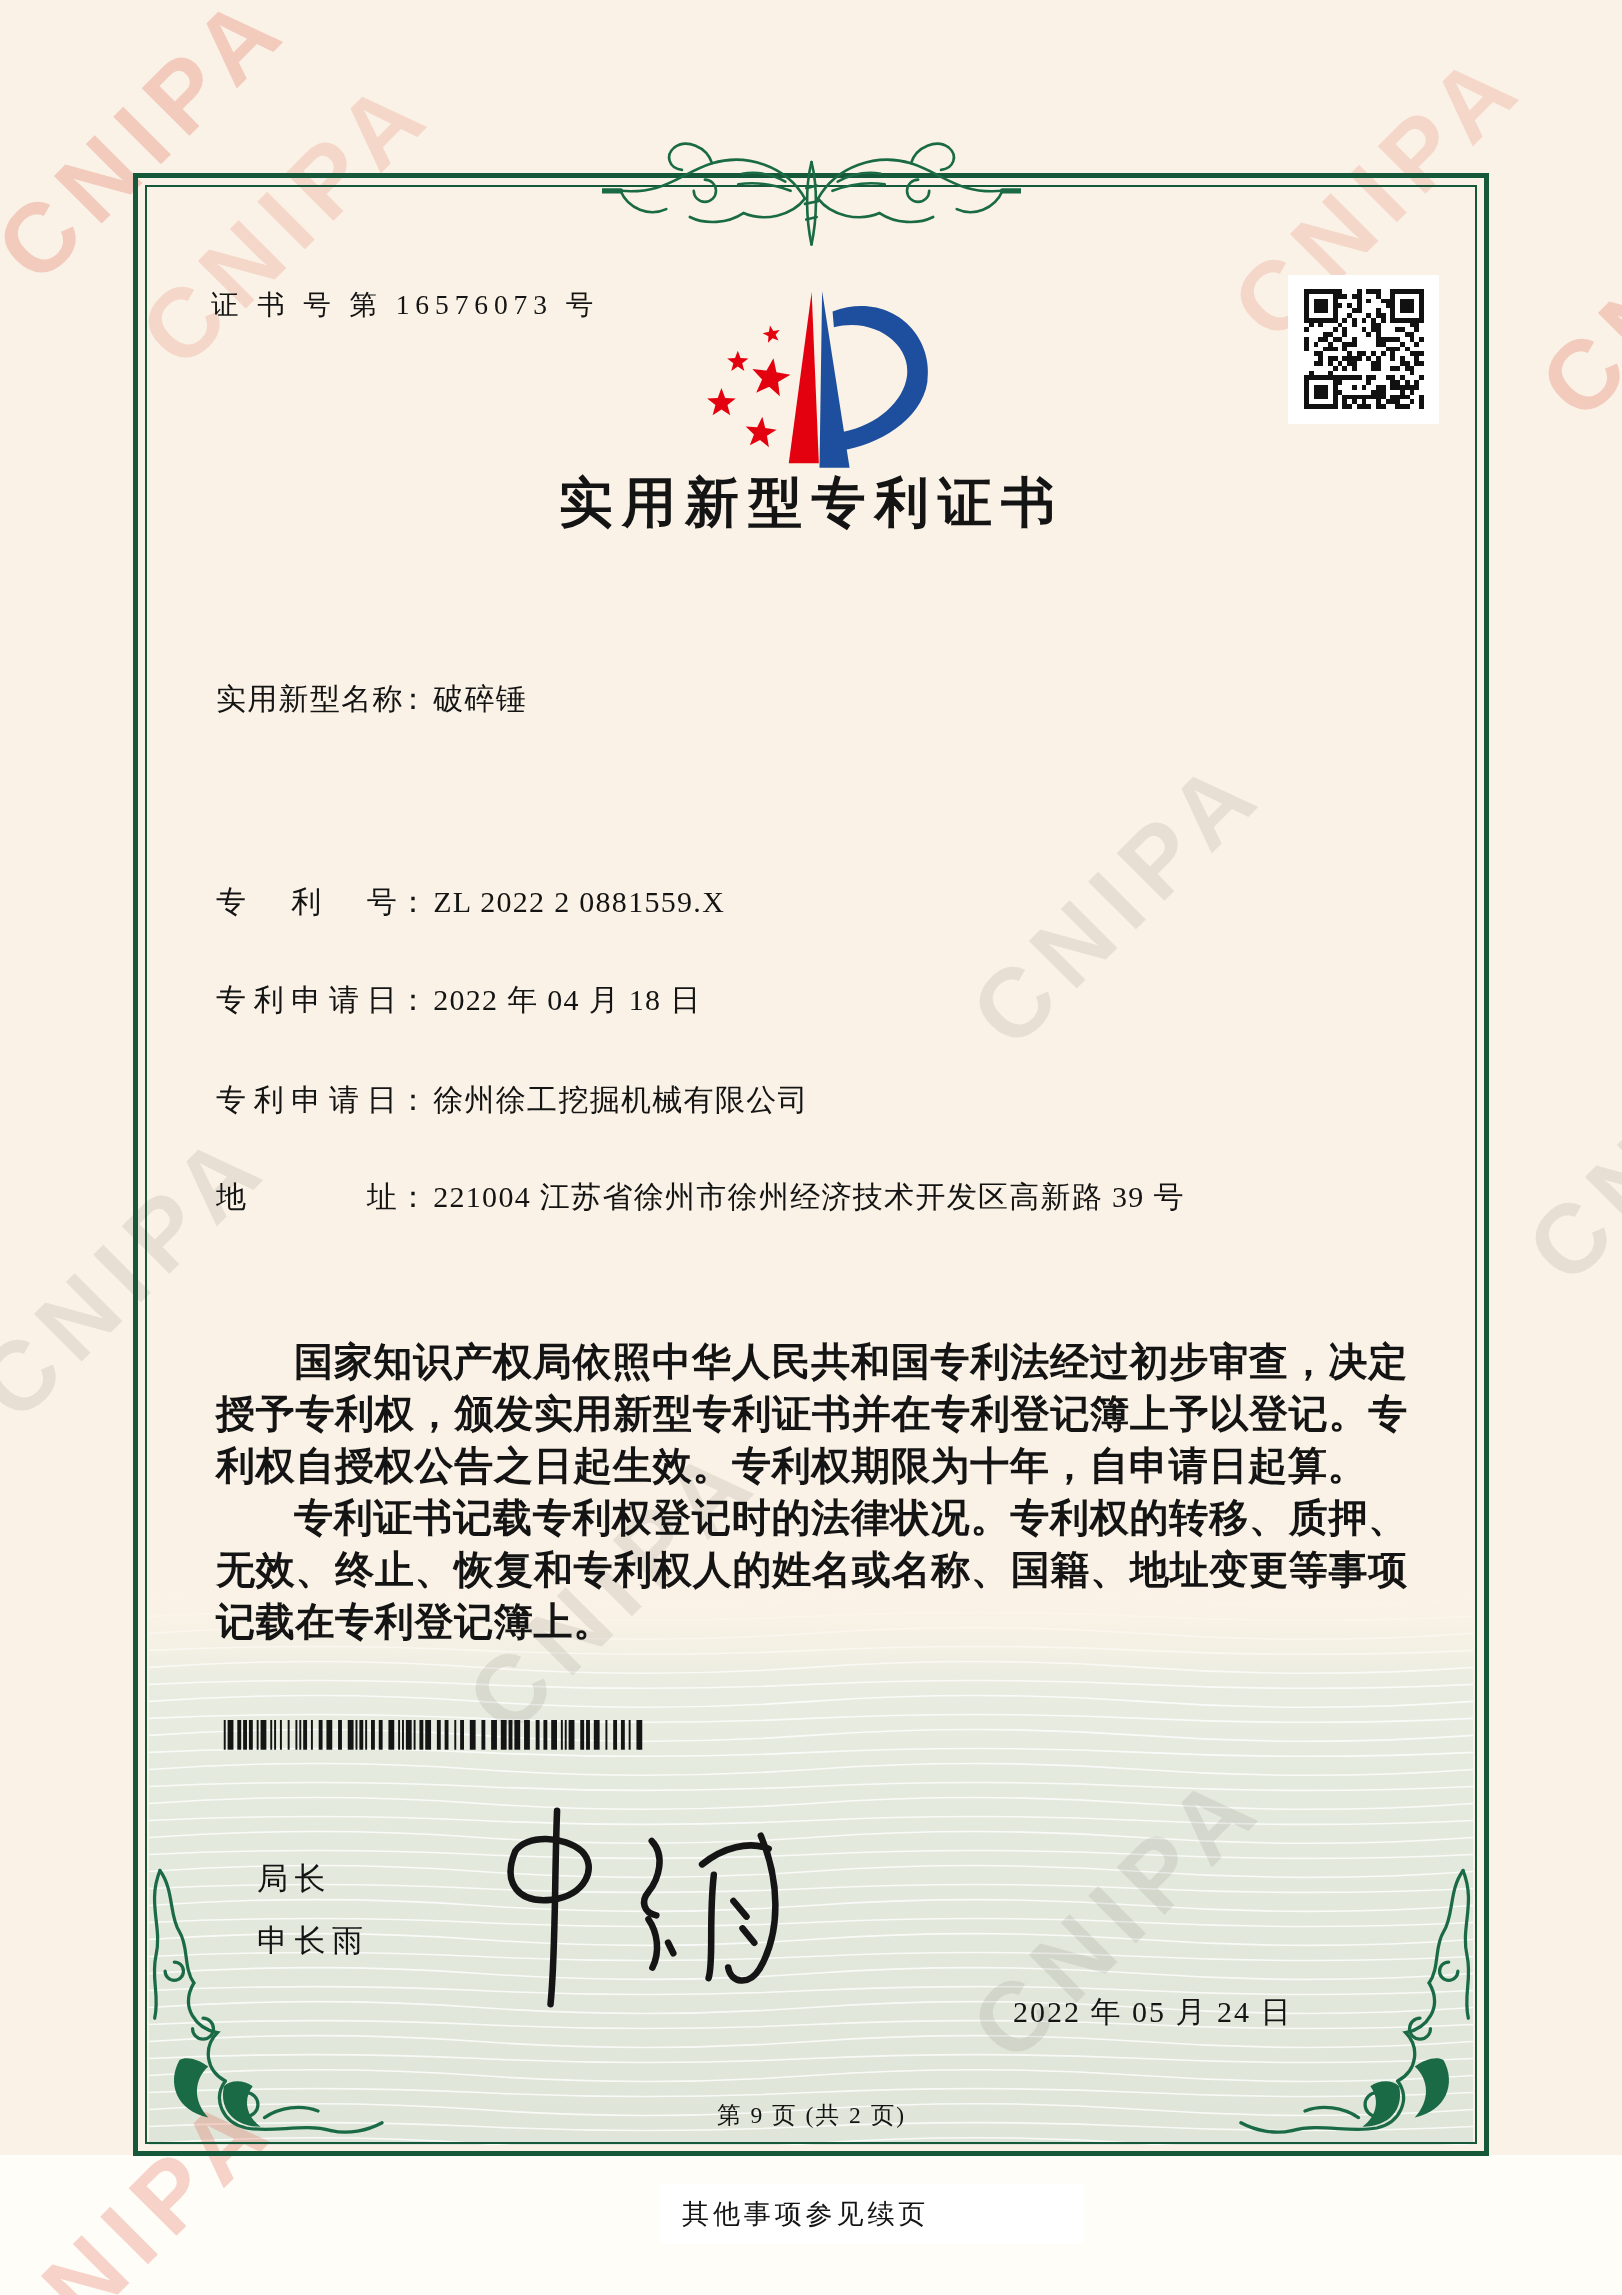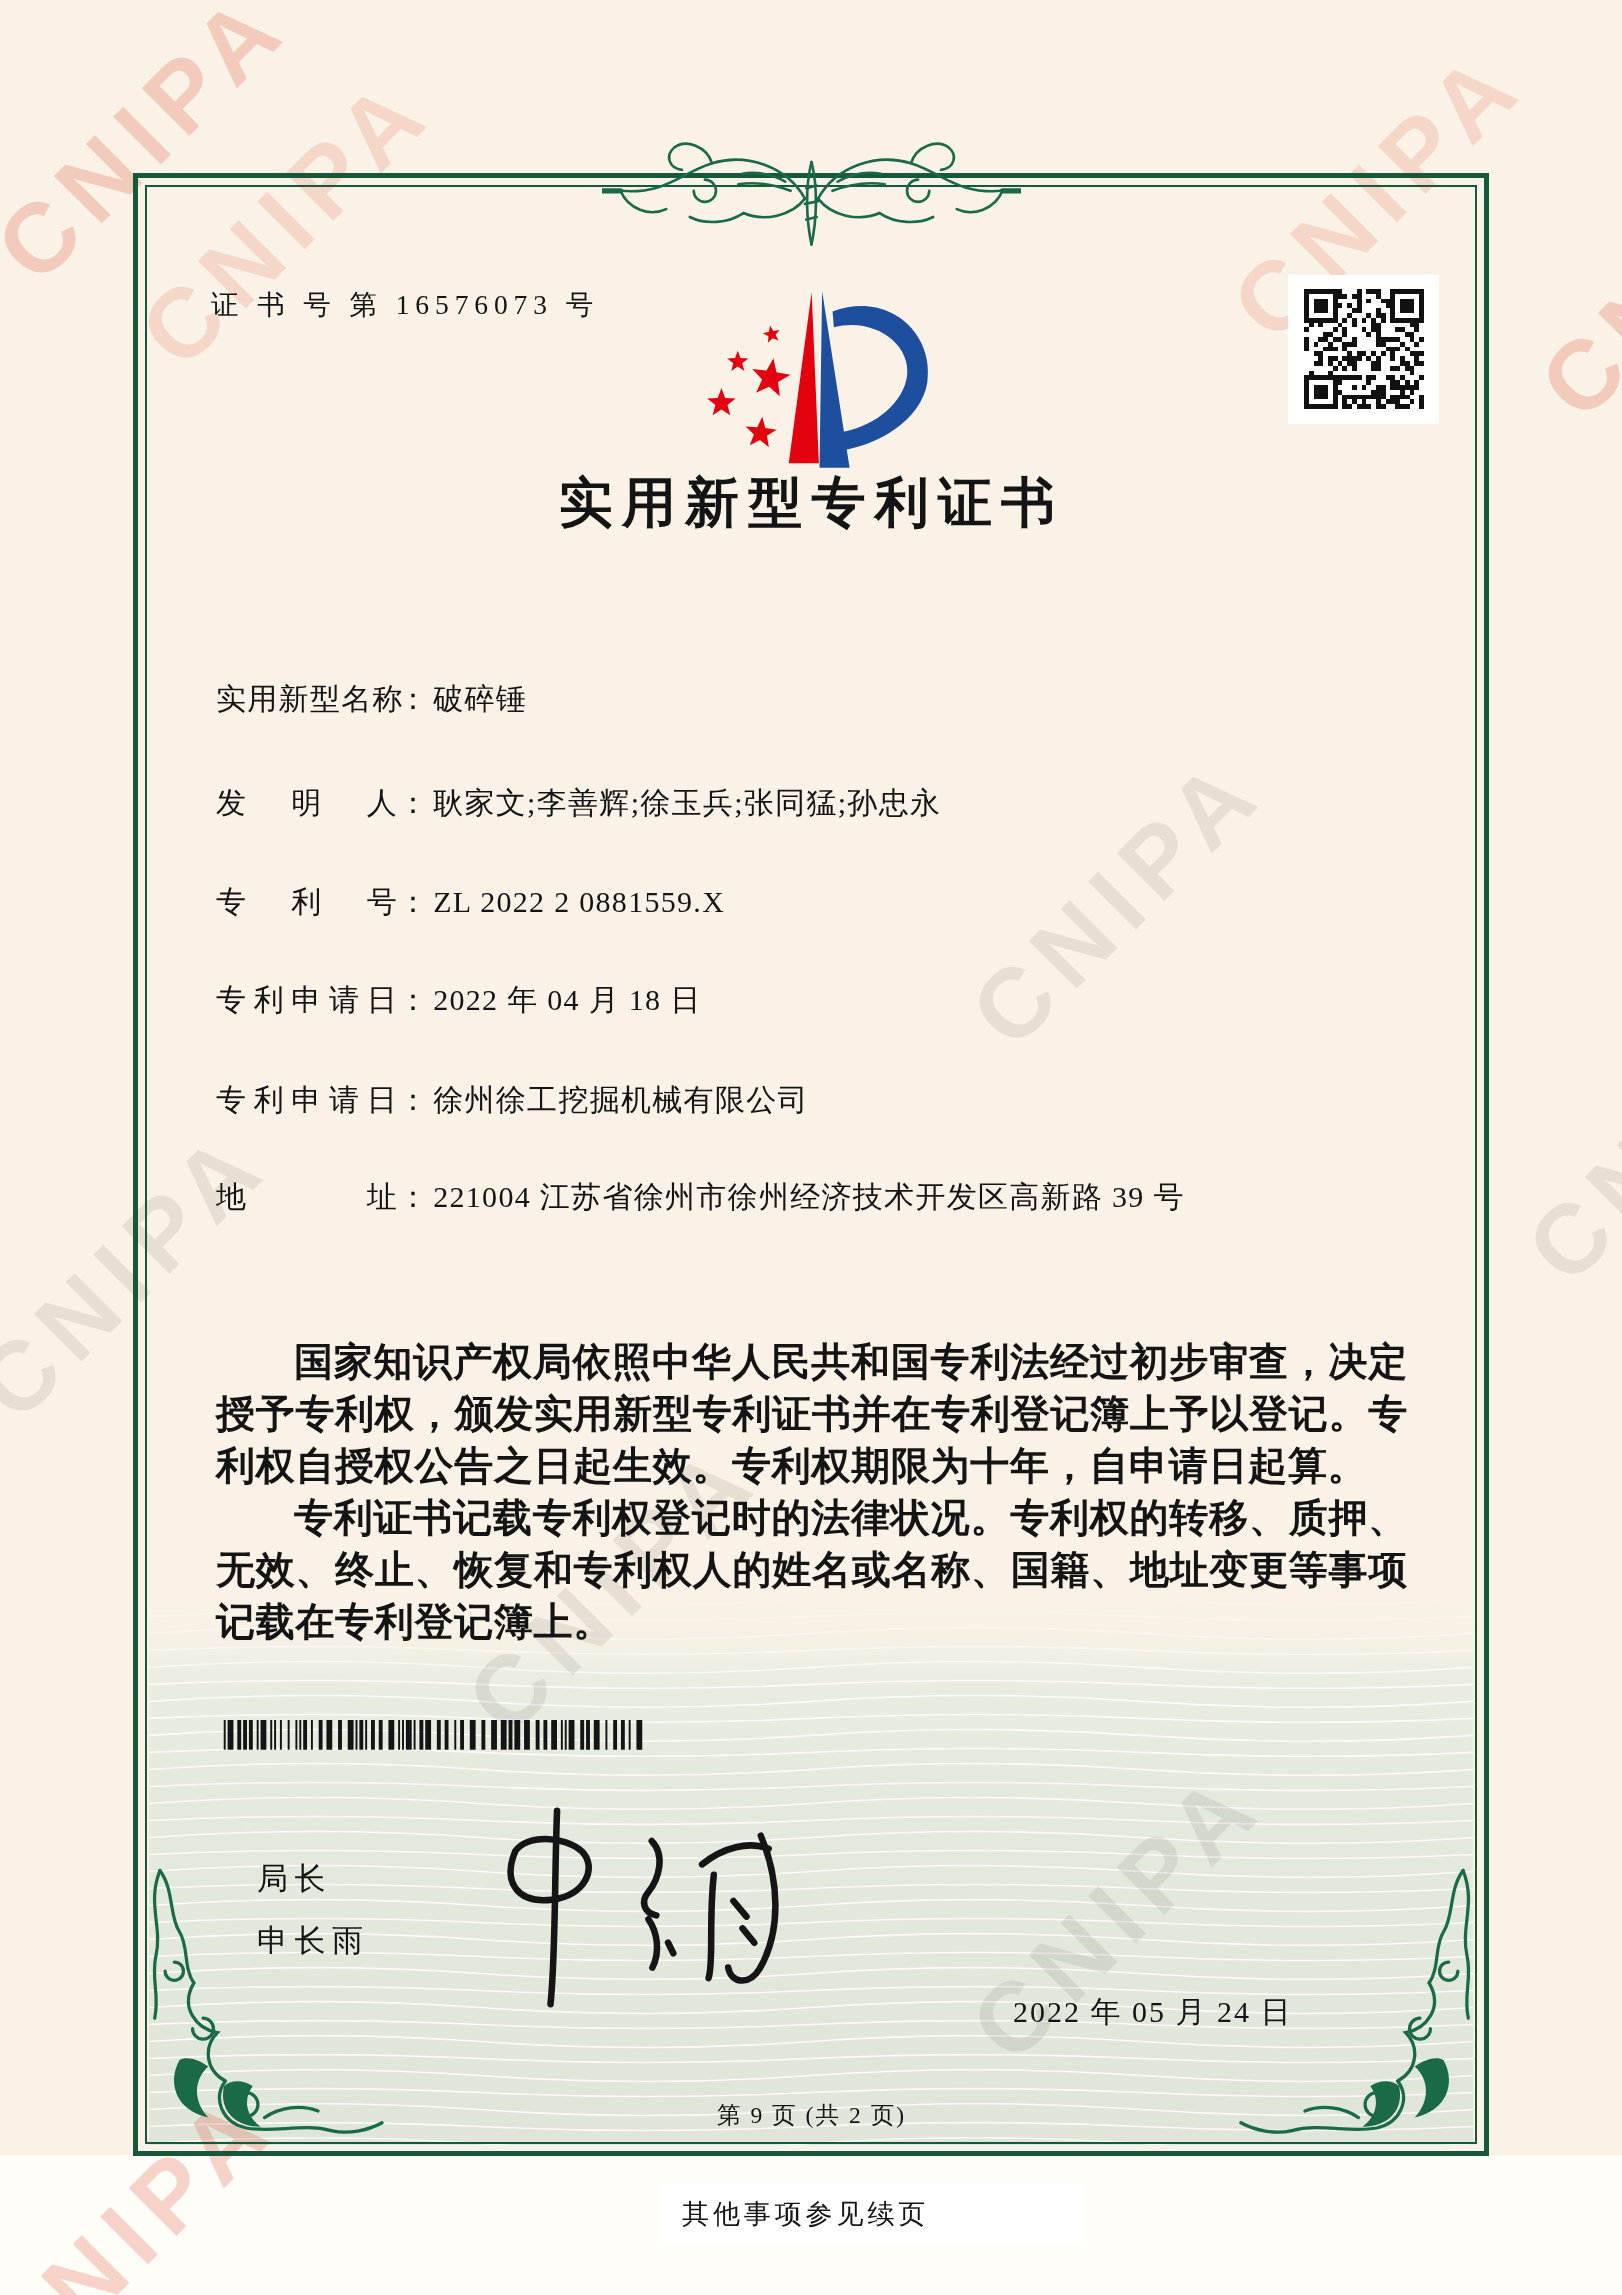--- a/index.html
+++ b/index.html
@@ -511,23 +511,20 @@
         <rect x="153.72" y="175.68" width="7.32" height="7.32" fill="#111"></rect>
         <rect x="175.68" y="175.68" width="7.32" height="7.32" fill="#111"></rect>
       </svg>
   </div>
 
   <div class="title">实用新型专利证书</div>
 
   <div class="field-row" style="top:679px;">
     <span class="flabel">实用新型名称</span><span>：</span><span class="fvalue">破碎锤</span>
   </div>
-  <div class="field-row" style="top:783px;">
-    <span class="flabel">发明人</span><span>：</span><span class="fvalue">耿家文;李善辉;徐玉兵;张同猛;孙忠永</span>
-  </div>
   <div class="field-row" style="top:882px;">
     <span class="flabel">专利号</span><span>：</span><span class="fvalue">ZL 2022 2 0881559.X</span>
   </div>
   <div class="field-row" style="top:980px;">
     <span class="flabel">专利申请日</span><span>：</span><span class="fvalue">2022 年 04 月 18 日</span>
   </div>
   <div class="field-row" style="top:1080px;">
     <span class="flabel">专利申请日</span><span>：</span><span class="fvalue">徐州徐工挖掘机械有限公司</span>
   </div>
   <div class="field-row" style="top:1177px;">

